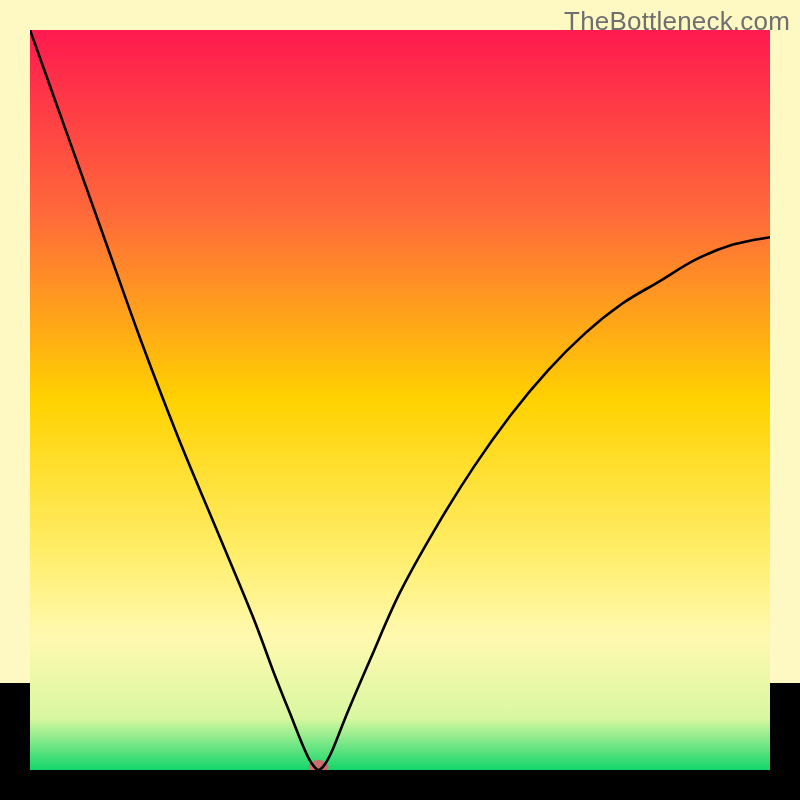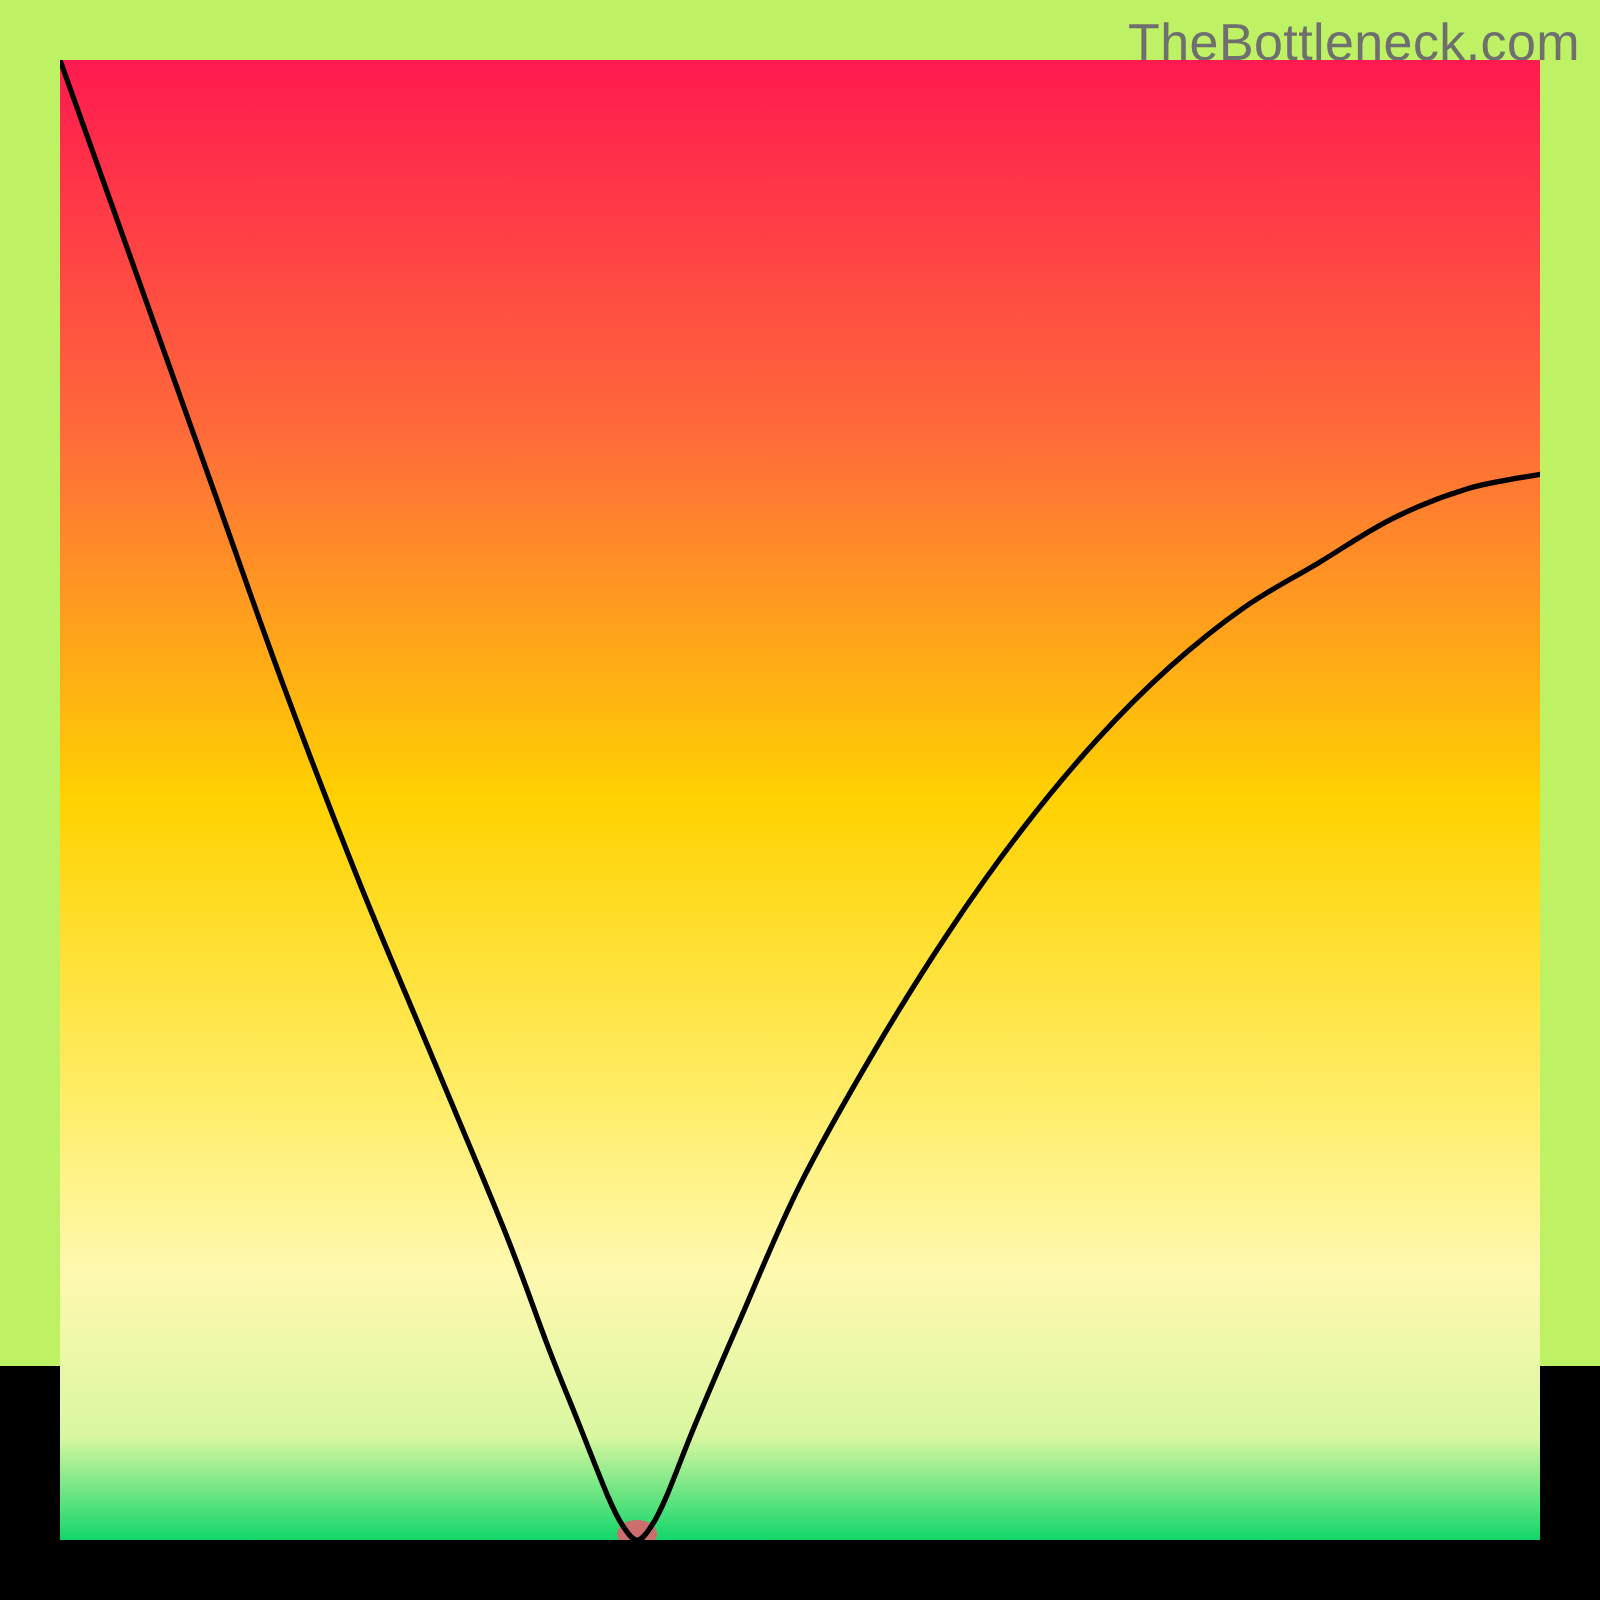--- a/index.html
+++ b/index.html
@@ -10,21 +10,21 @@
     background: #000;
     overflow: hidden;
     font-family: Arial, Helvetica, sans-serif;
   }
   .frame {
     position: absolute;
     left: 0;
     top: 0;
     width: 800px;
     height: 683px;
-    background: #bef264;
+    background: #fef9c3;
   }
   .plot {
     position: absolute;
     left: 30px;
     top: 30px;
     width: 740px;
     height: 740px;
     overflow: hidden;
   }
   .watermark {

